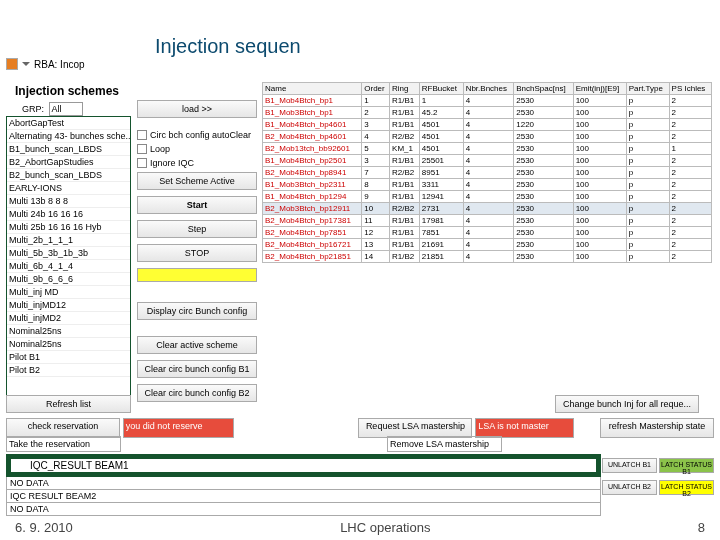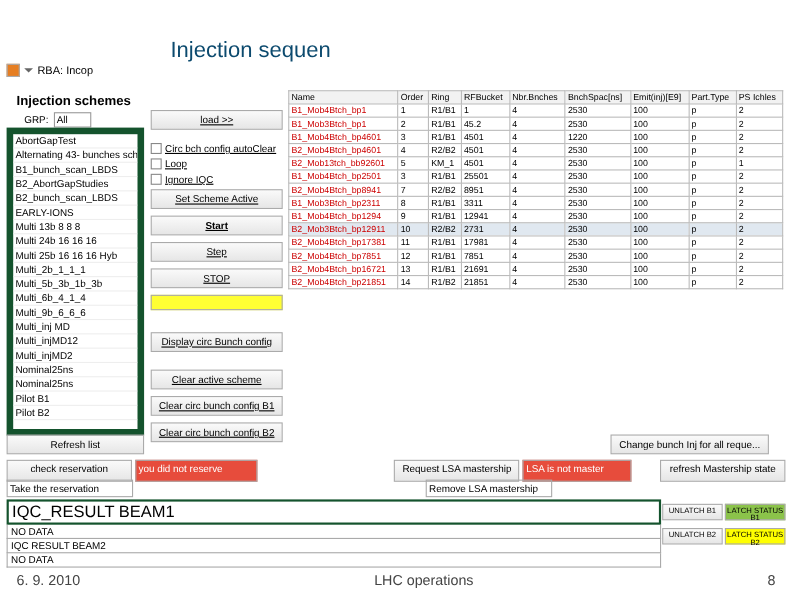--- a/index.html
+++ b/index.html
@@ -4,25 +4,25 @@
 <style>
   * { box-sizing: border-box; margin: 0; padding: 0; }
   body { font-family: Arial, sans-serif; font-size: 10px; background: #fff; width: 720px; height: 540px; position: relative; }
   .hdr-title { position: absolute; top: 35px; left: 155px; font-size: 20px; color: #0c4a6e; }
   .top-bar { position: absolute; top: 58px; left: 6px; display: flex; align-items: center; gap: 4px; }
   .sq-icon { width: 12px; height: 12px; background: #e67e22; border: 1px solid #aaa; }
   .caret-dn { width: 0; height: 0; border-left: 4px solid transparent; border-right: 4px solid transparent; border-top: 4px solid #666; }
   .inject-lbl { position: absolute; top: 84px; left: 15px; font-weight: bold; font-size: 12px; }
   .grp-row { position: absolute; top: 102px; left: 6px; font-size: 9px; margin-left: 16px; }
   .grp-val { display: inline-block; border: 1px solid #999; background: #fff; padding: 1px 20px 1px 2px; margin-left: 2px; }
-  .list-panel { position: absolute; top: 116px; left: 6px; width: 125px; height: 280px; border: 6px solid #14532d; background: #fff; overflow: hidden; }
+  .list-panel { position: absolute; top: 116px; left: 6px; width: 125px; height: 280px; border: 1px solid #14532d; background: #fff; overflow: hidden; }
   .list-item { padding: 1px 2px; border-bottom: 1px solid #eee; font-size: 9px; white-space: nowrap; overflow: hidden; }
   .list-item.sel { background: #b0c4de; }
   .btn { display: block; background: linear-gradient(#fafafa,#e6e6e6); border: 1px solid #aaa; text-align: center; font-size: 9px; padding: 3px 2px; cursor: pointer; }
-  .mid-col { position: absolute; top: 100px; left: 137px; width: 120px; text-decoration: underline; }
+  .mid-col { position: absolute; top: 100px; left: 137px; width: 120px; }
   .mid-col .btn { margin-bottom: 6px; }
   .chk-row { font-size: 9px; margin-bottom: 4px; display: flex; align-items: flex-end; gap: 3px; }
   .chk { width: 10px; height: 10px; border: 1px solid #888; display: inline-block; }
   .yellow-bar { height: 14px; background: #ffff33; border: 1px solid #aaa; margin-bottom: 6px; }
   .tbl { position: absolute; top: 82px; left: 262px; width: 450px; border-collapse: collapse; font-size: 8px; padding-left: 12px; }
   .tbl th, .tbl td { border: 1px solid #bbb; padding: 1px 2px; text-align: left; white-space: nowrap; overflow: hidden; }
   .tbl th { background: #f2f2f2; font-weight: normal; }
   .tbl td.red { color: #c00; }
   .tbl tr.hl { background: #e0e8f0; }
   .refresh-btn { position: absolute; top: 395px; left: 6px; width: 125px; }
@@ -292,21 +292,21 @@
   <div class="cell btn-cell" style="width:115px">refresh Mastership state</div>
 </div>
 
 <div class="row-b">
   <div class="cell btn-cell" style="width:115px">Take the reservation</div>
   <div class="cell" style="width:232px;background:transparent;border:none"></div>
   <div class="cell btn-cell" style="width:115px">Remove LSA mastership</div>
 </div>
 
 <div style="position:absolute;top:454px;left:6px;width:595px;">
-  <div style="border:2px solid #14532d;padding:1px 3px;font-size:15px">IQC_RESULT BEAM1</div>
+  <div style="border:5px solid #14532d;padding:1px 19px;font-size:10px">IQC_RESULT BEAM1</div>
   <div style="border:1px solid #aaa;border-top:none;padding:1px 3px;font-size:9px">NO DATA</div>
   <div style="border:1px solid #aaa;border-top:none;padding:1px 3px;font-size:9px">IQC RESULT BEAM2</div>
   <div style="border:1px solid #aaa;border-top:none;padding:1px 3px;font-size:9px">NO DATA</div>
 </div>
 <div class="iqc-btns" style="top:458px">
   <div class="btn">UNLATCH B1</div>
   <div class="btn green-btn">LATCH STATUS B1</div>
 </div>
 <div class="iqc-btns" style="top:480px">
   <div class="btn">UNLATCH B2</div>

